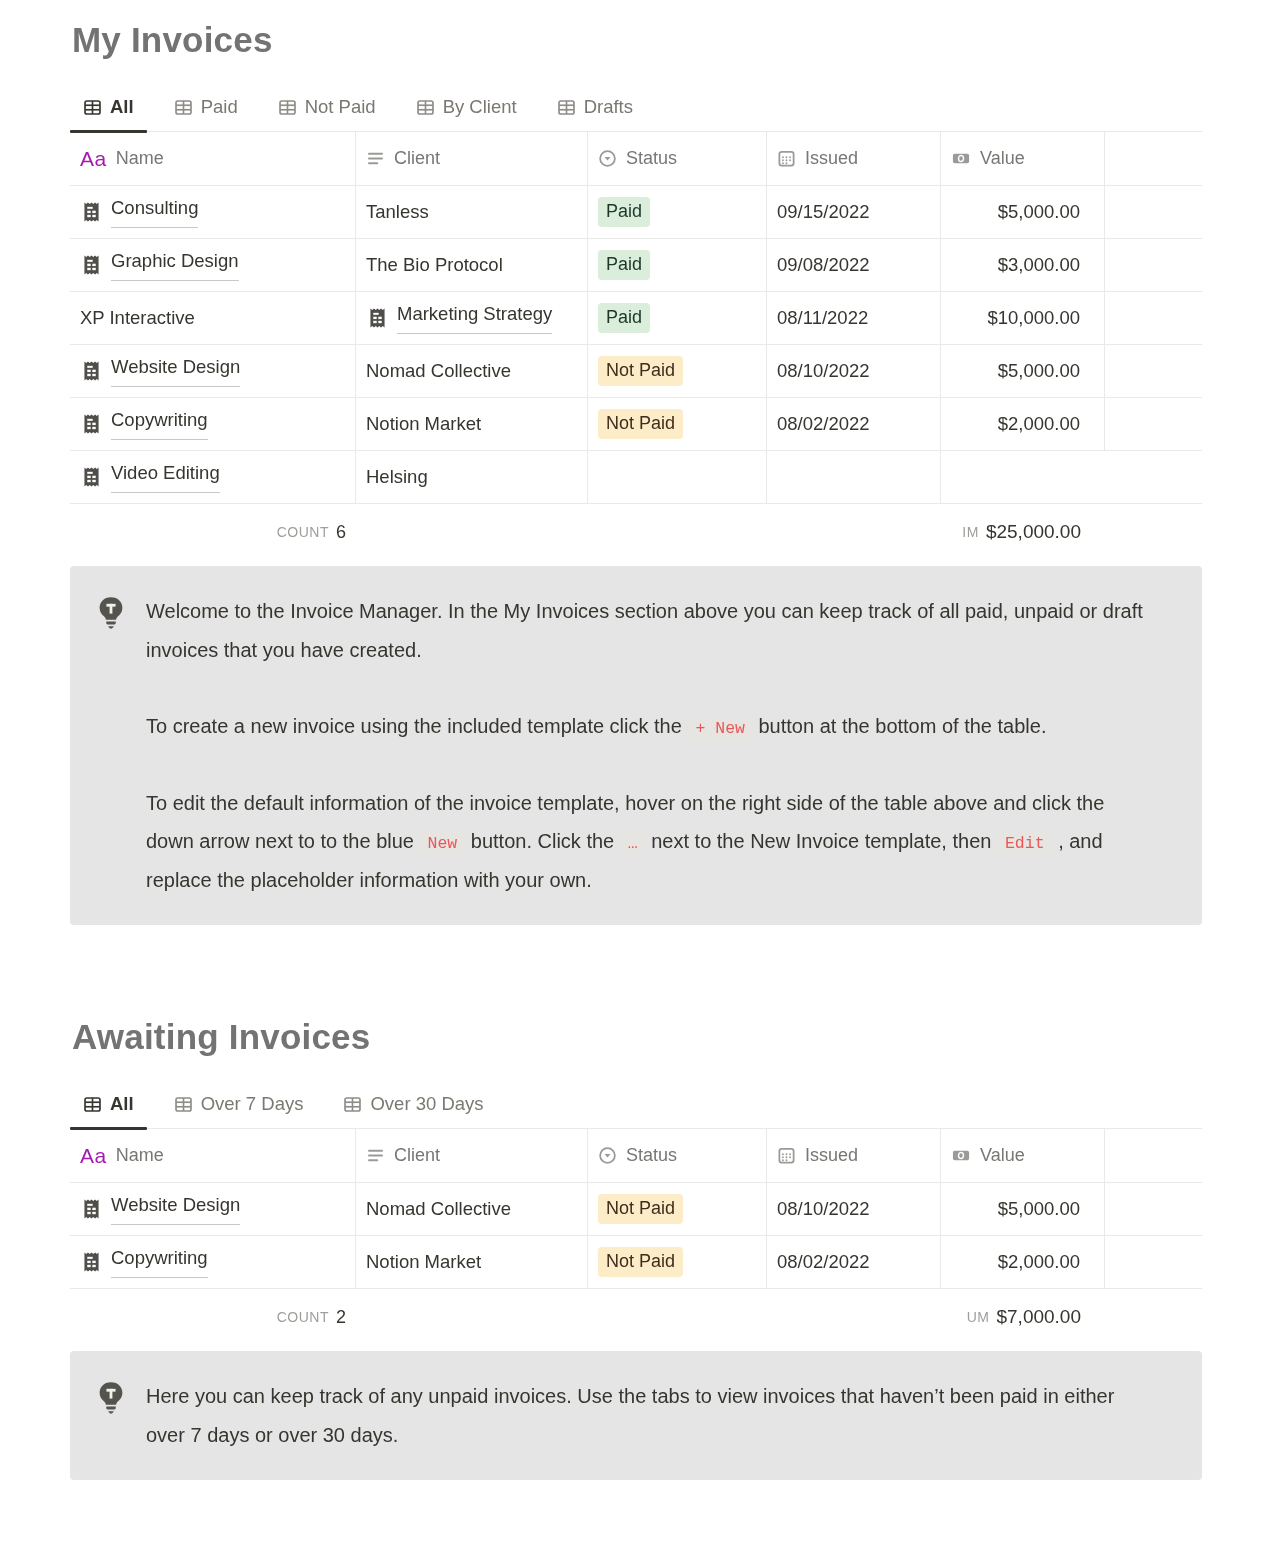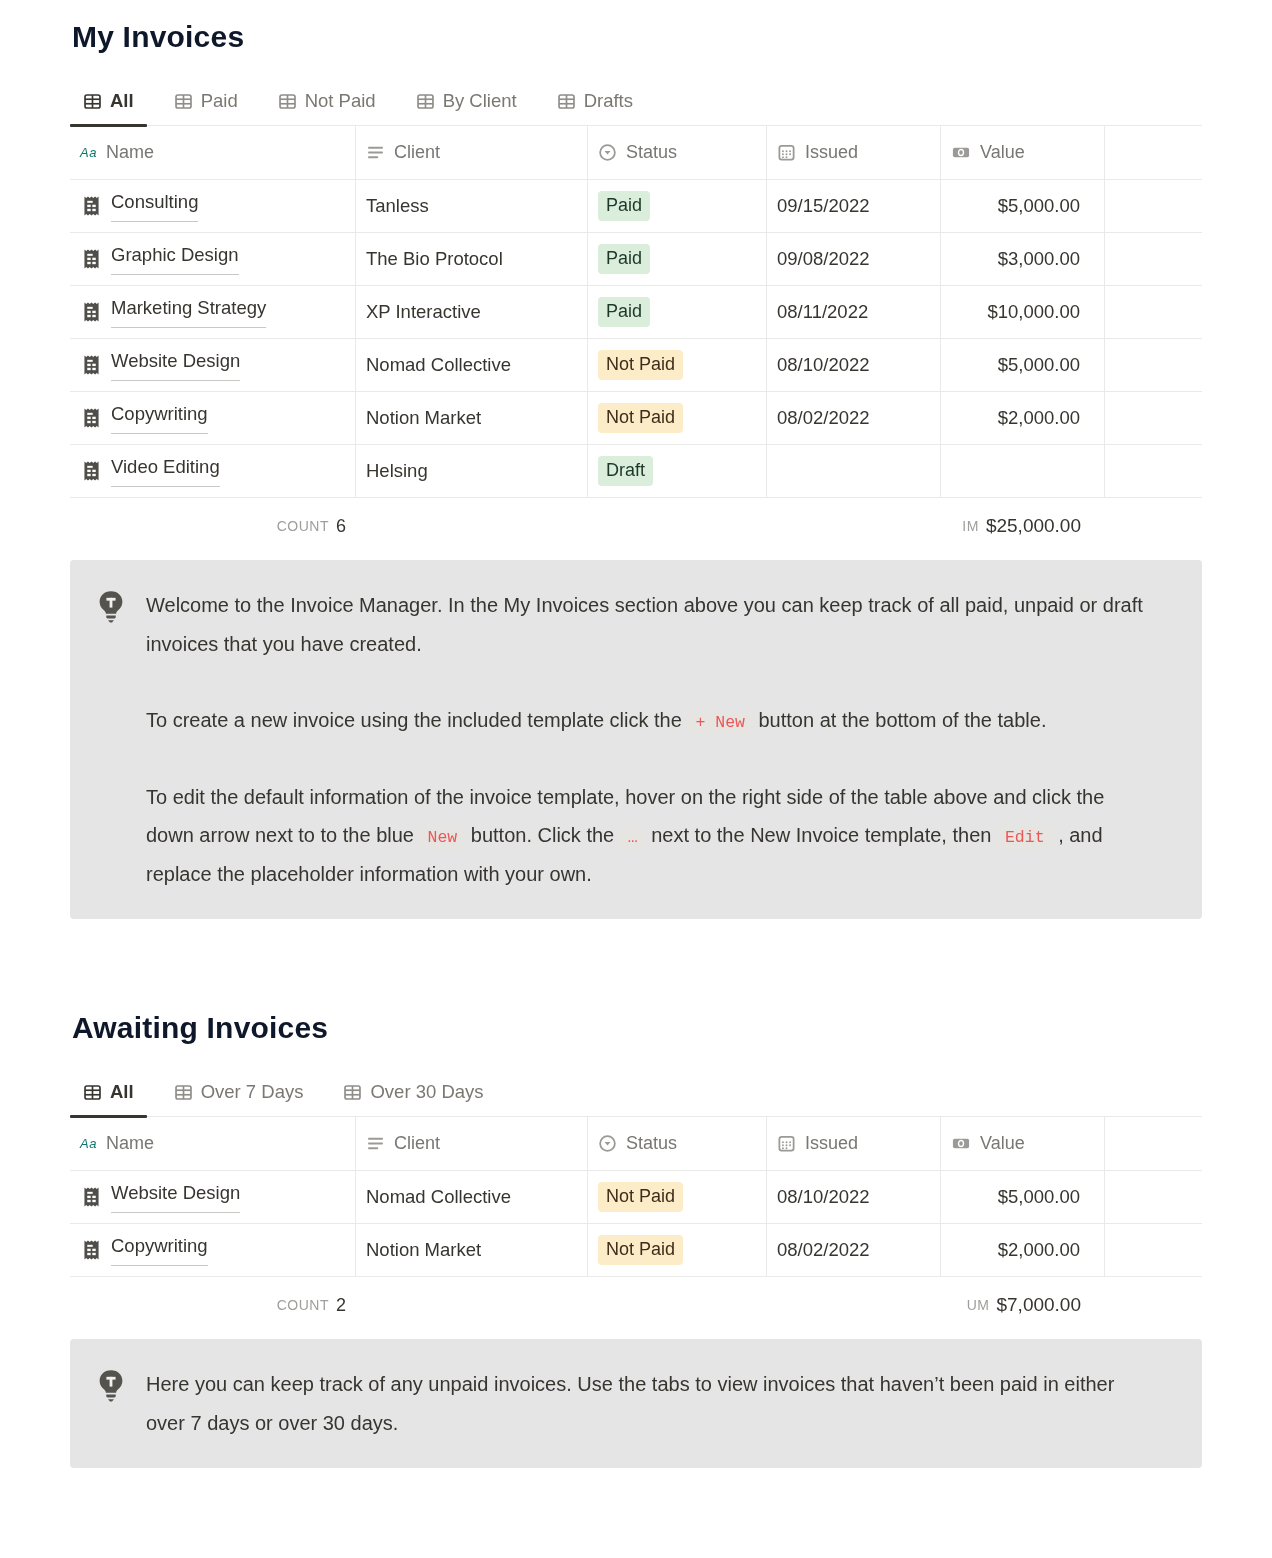--- a/index.html
+++ b/index.html
@@ -6,22 +6,22 @@
   html,body { margin:0; padding:0; background:#ffffff; }
   body {
     width:1272px; min-height:1558px;
     font-family:"Liberation Sans", sans-serif;
     color:#37352f;
     -webkit-font-smoothing:antialiased;
   }
   .page { padding:20px 70px 24px 70px; }
 
   .section-title {
-    font-size:30px; font-weight:700; letter-spacing:0.2px;
-    margin:0 0 26px 2px; color:#0f172a;
+    font-size:35px; font-weight:700; letter-spacing:0.2px;
+    margin:0 0 26px 2px; color:#737373;
   }
   .section-2 { margin-top:92px; }
 
   
   .tabs { display:flex; border-bottom:1px solid #e9e9e7; }
   .tab {
     display:flex; align-items:center; gap:8px;
     padding:10px 13px 13px 13px; margin-right:14px;
     font-size:18.5px; color:#7a7870; position:relative; cursor:pointer;
     white-space:nowrap;
@@ -42,21 +42,21 @@
   .cell {
     display:flex; align-items:center;
     padding:0 10px; min-height:52px;
     border-right:1px solid #e9e9e7;
     font-size:18.5px; overflow:hidden; white-space:nowrap;
   }
   .cell:last-child { border-right:none; }
   .thead .cell { color:#787774; font-size:18px; min-height:53px; gap:9px; }
   .thead { border-bottom:1px solid #e9e9e7; }
   .tbody .trow { border-bottom:1px solid #e9e9e7; }
-  .aa-glyph { font-size:13px; color:#0f766e; letter-spacing:0.5px;font-style:italic; }
+  .aa-glyph { font-size:21px; color:#a21caf; letter-spacing:0.5px; }
   .hdr-icon { display:flex; align-items:center; }
 
   .cell-name { padding-left:13px; gap:11px; }
   .name-link {
     font-weight:500; color:#37352f; cursor:pointer;
     border-bottom:1.5px solid #c9c8c5; padding-bottom:8px;
   }
   .receipt-wrap { display:flex; align-items:center; flex:0 0 auto; }
 
   .badge {
@@ -266,34 +266,34 @@
             </div>
             <div class="cell">The Bio Protocol</div>
             <div class="cell">
               <span class="badge badge-green">Paid</span>
             </div>
             <div class="cell">09/08/2022</div>
             <div class="cell cell-value">$3,000.00</div>
             <div class="cell cell-extra"></div>
           </div>
           <div class="trow">
+            <div class="cell">XP Interactive</div>
             <div class="cell cell-name">
               <span class="receipt-wrap">
                 <svg width="17" height="20" viewBox="0 0 14 17">
                   <path d="M1 .5 L2.5 1.8 4 .5 5.5 1.8 7 .5 8.5 1.8 10 .5 11.5 1.8 13 .5 V16.5 L11.5 15.2 10 16.5 8.5 15.2 7 16.5 5.5 15.2 4 16.5 2.5 15.2 1 16.5 Z" fill="#504e49"></path>
                   <rect x="3.4" y="4.1" width="4.6" height="1.7" fill="#fff"></rect>
                   <rect x="3.4" y="7.4" width="2.9" height="2" fill="#fff"></rect>
                   <rect x="7.7" y="7.4" width="2.9" height="2" fill="#fff"></rect>
                   <rect x="3.4" y="10.9" width="2.9" height="2" fill="#fff"></rect>
                   <rect x="7.7" y="10.9" width="2.9" height="2" fill="#fff"></rect>
                 </svg>
               </span>
               <span class="name-link">Marketing Strategy</span>
             </div>
-            <div class="cell">XP Interactive</div>
             <div class="cell">
               <span class="badge badge-green">Paid</span>
             </div>
             <div class="cell">08/11/2022</div>
             <div class="cell cell-value">$10,000.00</div>
             <div class="cell cell-extra"></div>
           </div>
           <div class="trow">
             <div class="cell cell-name">
               <span class="receipt-wrap">
@@ -346,23 +346,20 @@
                   <rect x="3.4" y="4.1" width="4.6" height="1.7" fill="#fff"></rect>
                   <rect x="3.4" y="7.4" width="2.9" height="2" fill="#fff"></rect>
                   <rect x="7.7" y="7.4" width="2.9" height="2" fill="#fff"></rect>
                   <rect x="3.4" y="10.9" width="2.9" height="2" fill="#fff"></rect>
                   <rect x="7.7" y="10.9" width="2.9" height="2" fill="#fff"></rect>
                 </svg>
               </span>
               <span class="name-link">Video Editing</span>
             </div>
             <div class="cell">Helsing</div>
-            <div class="cell">
-              <span class="badge badge-green">Draft</span>
-            </div>
             <div class="cell"></div>
             <div class="cell cell-value"></div>
             <div class="cell cell-extra"></div>
           </div>
         </div>
         <div class="tfoot">
           <div class="trow">
             <div class="cell agg-cell count-cell">
               <span class="agg-label">COUNT</span>
               <span class="agg-value">6</span>

